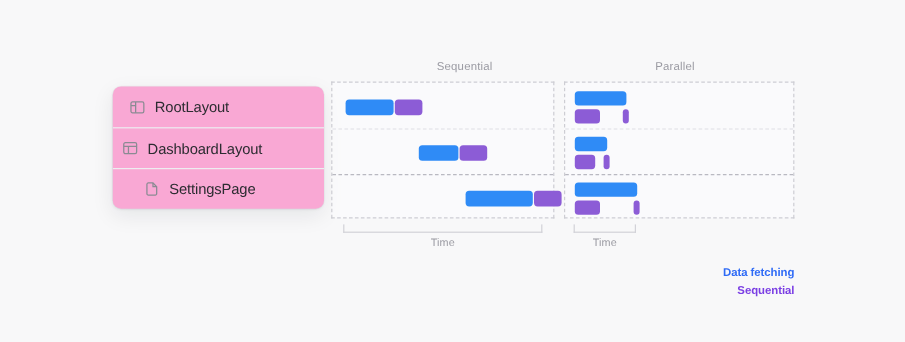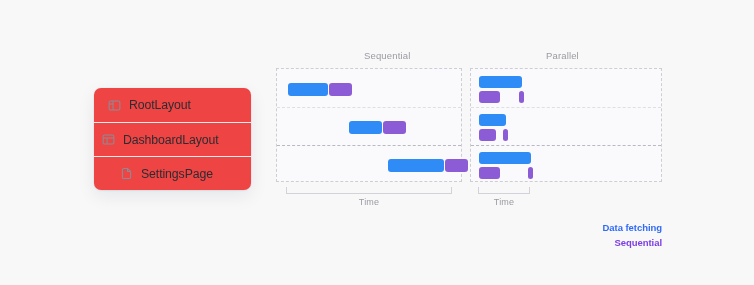--- a/index.html
+++ b/index.html
@@ -13,23 +13,23 @@
     font-family: "Liberation Sans", sans-serif;
     overflow: hidden;
     position: relative;
     -webkit-font-smoothing: antialiased;
   }
 
   
   #route-card {
     position: absolute;
     left: 94px;
-    top: 88px;
-    width: 157px;
-    background: #ef4444;
+    top: 72px;
+    width: 176px;
+    background: #f9a8d4;
     border-radius: 7px;
     box-shadow: 0 1px 2px rgba(16,24,40,0.05),
                 0 6px 18px rgba(16,24,40,0.08),
                 0 0 0 0.5px rgba(16,24,40,0.04);
     overflow: hidden;
   }
   .route-row {
     height: 34px;
     display: flex;
     align-items: center;

